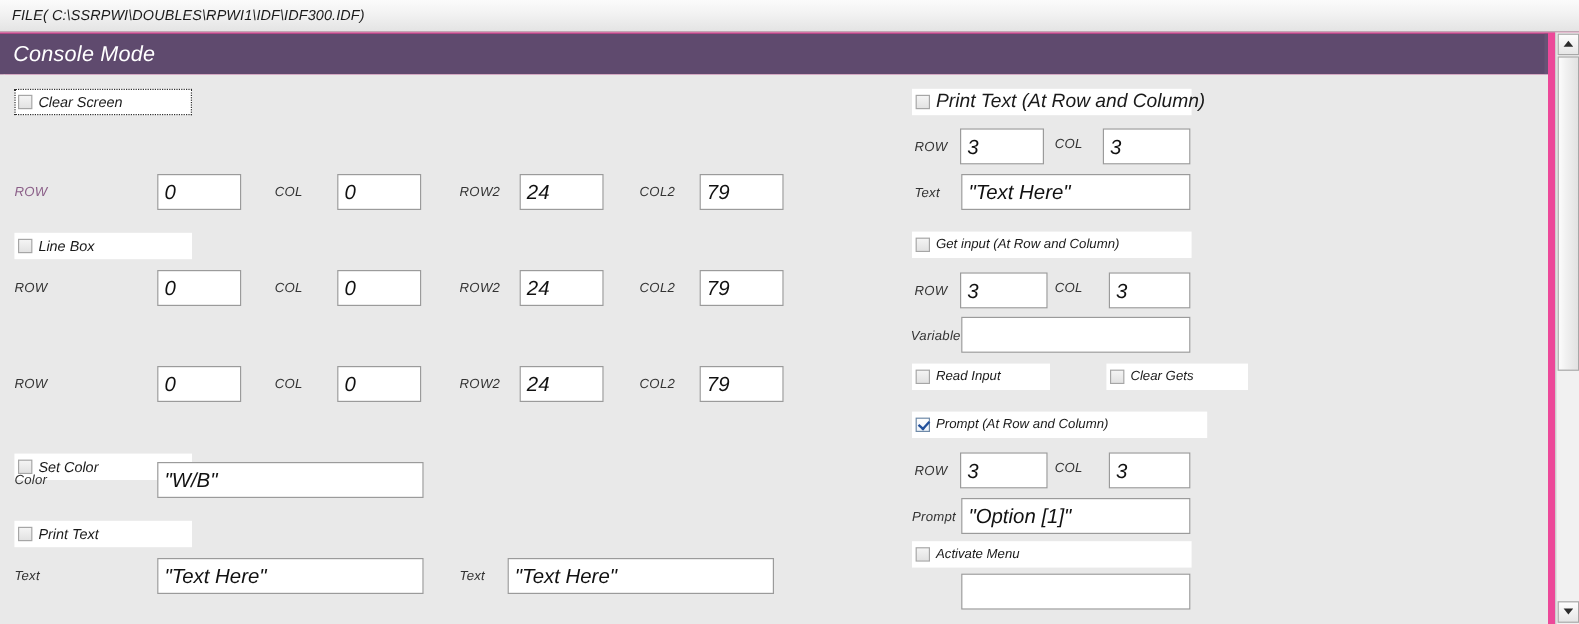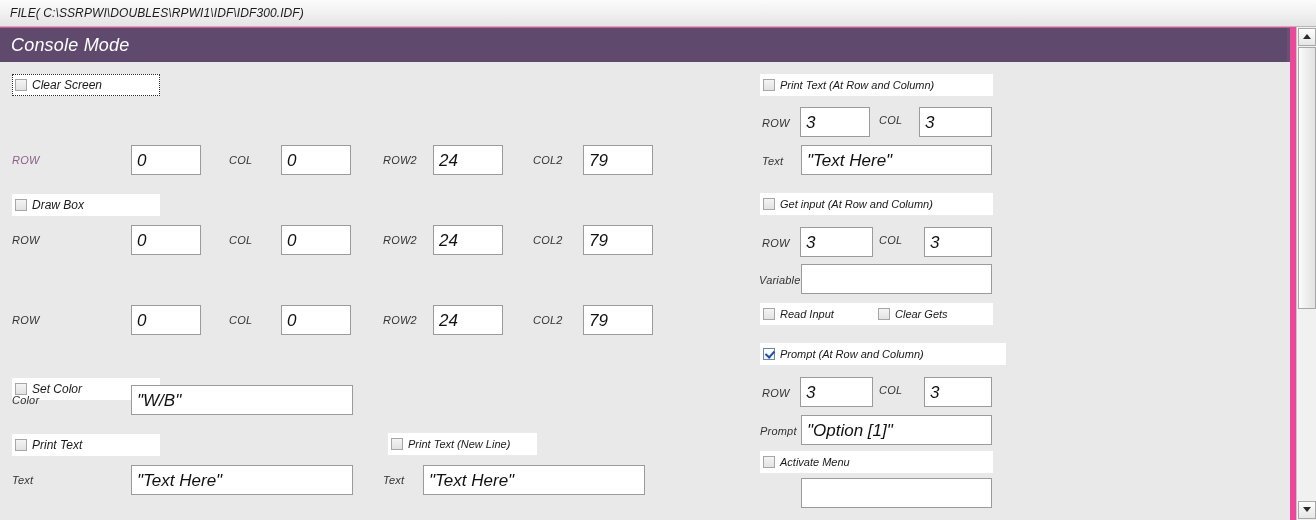--- a/index.html
+++ b/index.html
@@ -220,21 +220,21 @@
     <div class="tbox" style="left:131px; top:83px; width:70px; height:30px;">0</div>
     <div class="fld-label" style="left:229px; top:92px;">COL</div>
     <div class="tbox" style="left:281px; top:83px; width:70px; height:30px;">0</div>
     <div class="fld-label" style="left:383px; top:92px;">ROW2</div>
     <div class="tbox" style="left:433px; top:83px; width:70px; height:30px;">24</div>
     <div class="fld-label" style="left:533px; top:92px;">COL2</div>
     <div class="tbox" style="left:583px; top:83px; width:70px; height:30px;">79</div>
 
     <div class="cbrow" style="left:12px; top:132px; width:148px;">
       <span class="cbox"></span>
-      <span class="cblabel">Draw Box</span>
+      <span class="cblabel">Line Box</span>
     </div>
     <div class="fld-label" style="left:12px; top:172px;">ROW</div>
     <div class="tbox" style="left:131px; top:163px; width:70px; height:30px;">0</div>
     <div class="fld-label" style="left:229px; top:172px;">COL</div>
     <div class="tbox" style="left:281px; top:163px; width:70px; height:30px;">0</div>
     <div class="fld-label" style="left:383px; top:172px;">ROW2</div>
     <div class="tbox" style="left:433px; top:163px; width:70px; height:30px;">24</div>
     <div class="fld-label" style="left:533px; top:172px;">COL2</div>
     <div class="tbox" style="left:583px; top:163px; width:70px; height:30px;">79</div>
 
@@ -254,30 +254,26 @@
     <div class="fld-label" style="left:12px; top:332px;">Color</div>
     <div class="tbox" style="left:131px; top:323px; width:222px; height:30px;">"W/B"</div>
 
     <div class="cbrow" style="left:12px; top:372px; width:148px;">
       <span class="cbox"></span>
       <span class="cblabel">Print Text</span>
     </div>
     <div class="fld-label" style="left:12px; top:412px;">Text</div>
     <div class="tbox" style="left:131px; top:403px; width:222px; height:30px;">"Text Here"</div>
 
-    <div class="cbrow" style="left:388px; top:371px; width:149px;">
-      <span class="cbox"></span>
-      <span class="cblabel" style="font-size:11px;">Print Text (New Line)</span>
-    </div>
     <div class="fld-label" style="left:383px; top:412px;">Text</div>
     <div class="tbox" style="left:423px; top:403px; width:222px; height:30px;">"Text Here"</div>
 
     <div class="cbrow" style="left:760px; top:12px; width:233px;">
       <span class="cbox"></span>
-      <span class="cblabel" style="font-size:11px;">Print Text (At Row and Column)</span>
+      <span class="cblabel" style="font-size:16px;">Print Text (At Row and Column)</span>
     </div>
     <div class="fld-label" style="left:762px; top:55px;">ROW</div>
     <div class="tbox" style="left:800px; top:45px; width:70px; height:30px;">3</div>
     <div class="fld-label" style="left:879px; top:52px;">COL</div>
     <div class="tbox" style="left:919px; top:45px; width:73px; height:30px;">3</div>
     <div class="fld-label" style="left:762px; top:93px;">Text</div>
     <div class="tbox" style="left:801px; top:83px; width:191px; height:30px;">"Text Here"</div>
 
     <div class="cbrow" style="left:760px; top:131px; width:233px;">
       <span class="cbox"></span>
@@ -287,21 +283,21 @@
     <div class="tbox" style="left:800px; top:165px; width:73px; height:30px;">3</div>
     <div class="fld-label" style="left:879px; top:172px;">COL</div>
     <div class="tbox" style="left:924px; top:165px; width:68px; height:30px;">3</div>
     <div class="fld-label" style="left:759px; top:212px;">Variable</div>
     <div class="tbox" style="left:801px; top:202px; width:191px; height:30px;"></div>
 
     <div class="cbrow" style="left:760px; top:241px; width:115px;">
       <span class="cbox"></span>
       <span class="cblabel" style="font-size:11px;">Read Input</span>
     </div>
-    <div class="cbrow" style="left:875px; top:241px; width:118px;">
+    <div class="cbrow" style="left:922px; top:241px; width:118px;">
       <span class="cbox"></span>
       <span class="cblabel" style="font-size:11px;">Clear Gets</span>
     </div>
 
     <div class="cbrow" style="left:760px; top:281px; width:246px;">
       <span class="cbox checked"></span>
       <span class="cblabel" style="font-size:11px;">Prompt (At Row and Column)</span>
     </div>
     <div class="fld-label" style="left:762px; top:325px;">ROW</div>
     <div class="tbox" style="left:800px; top:315px; width:73px; height:30px;">3</div>

